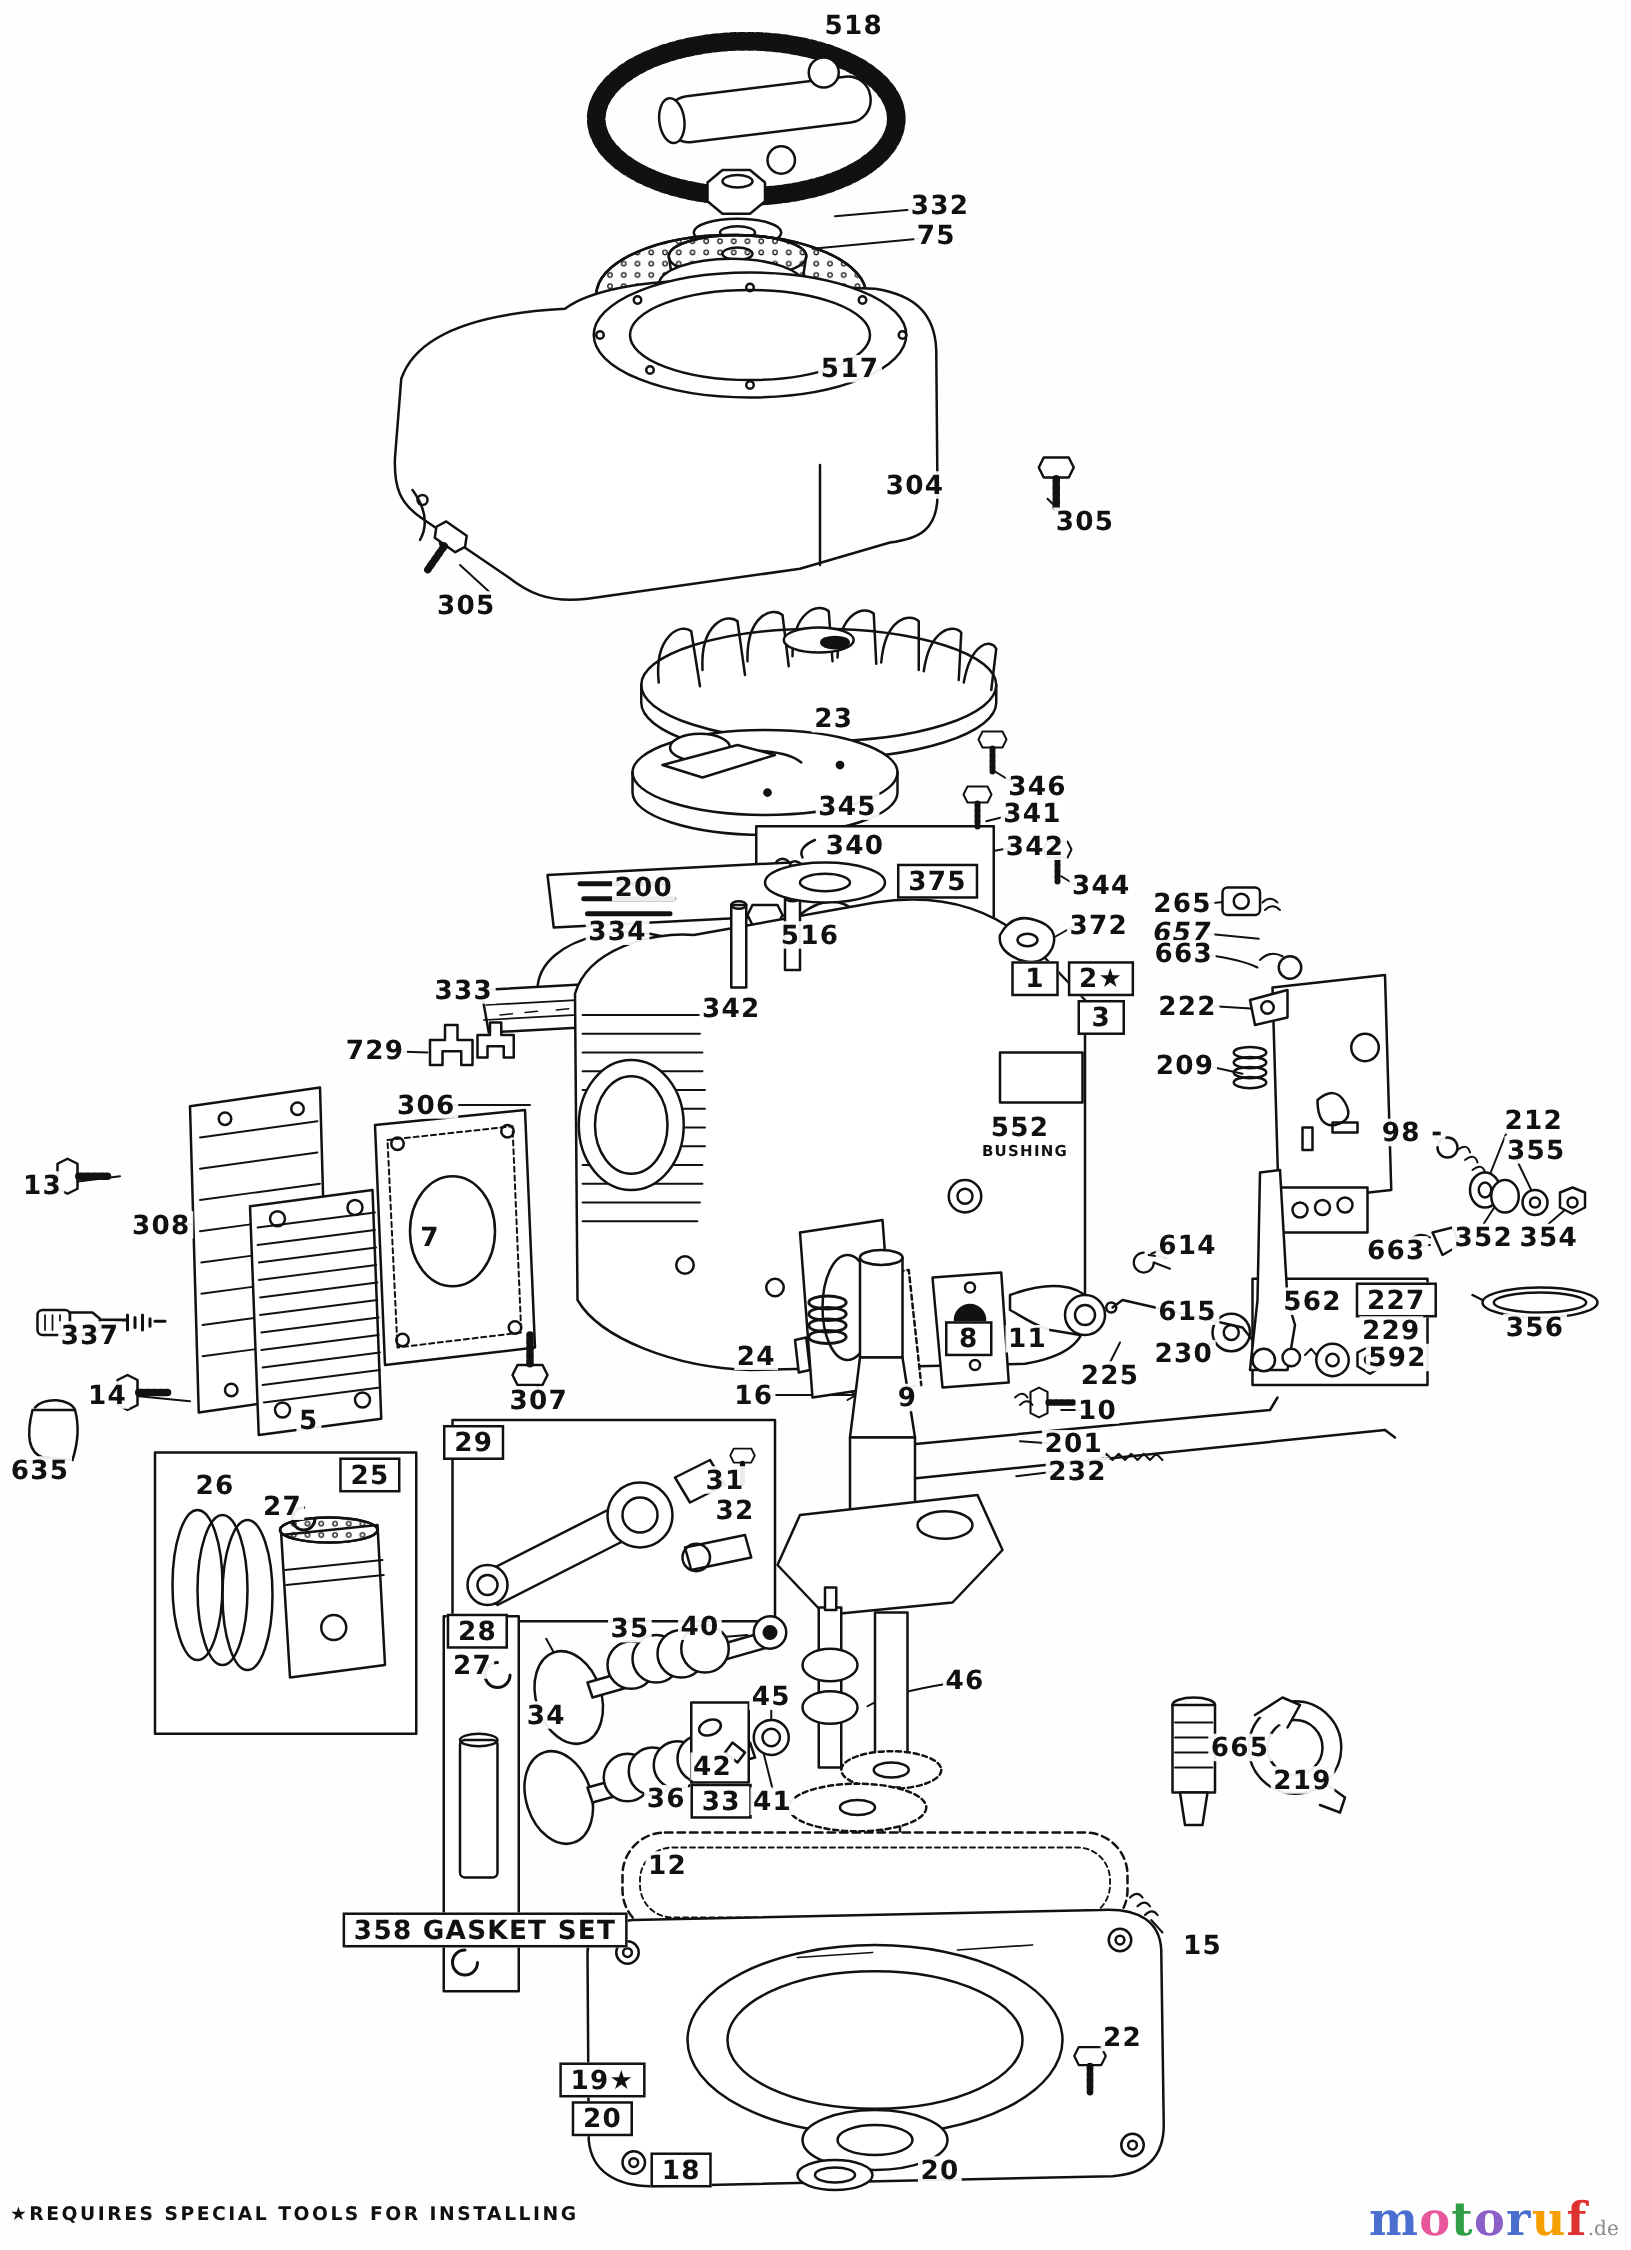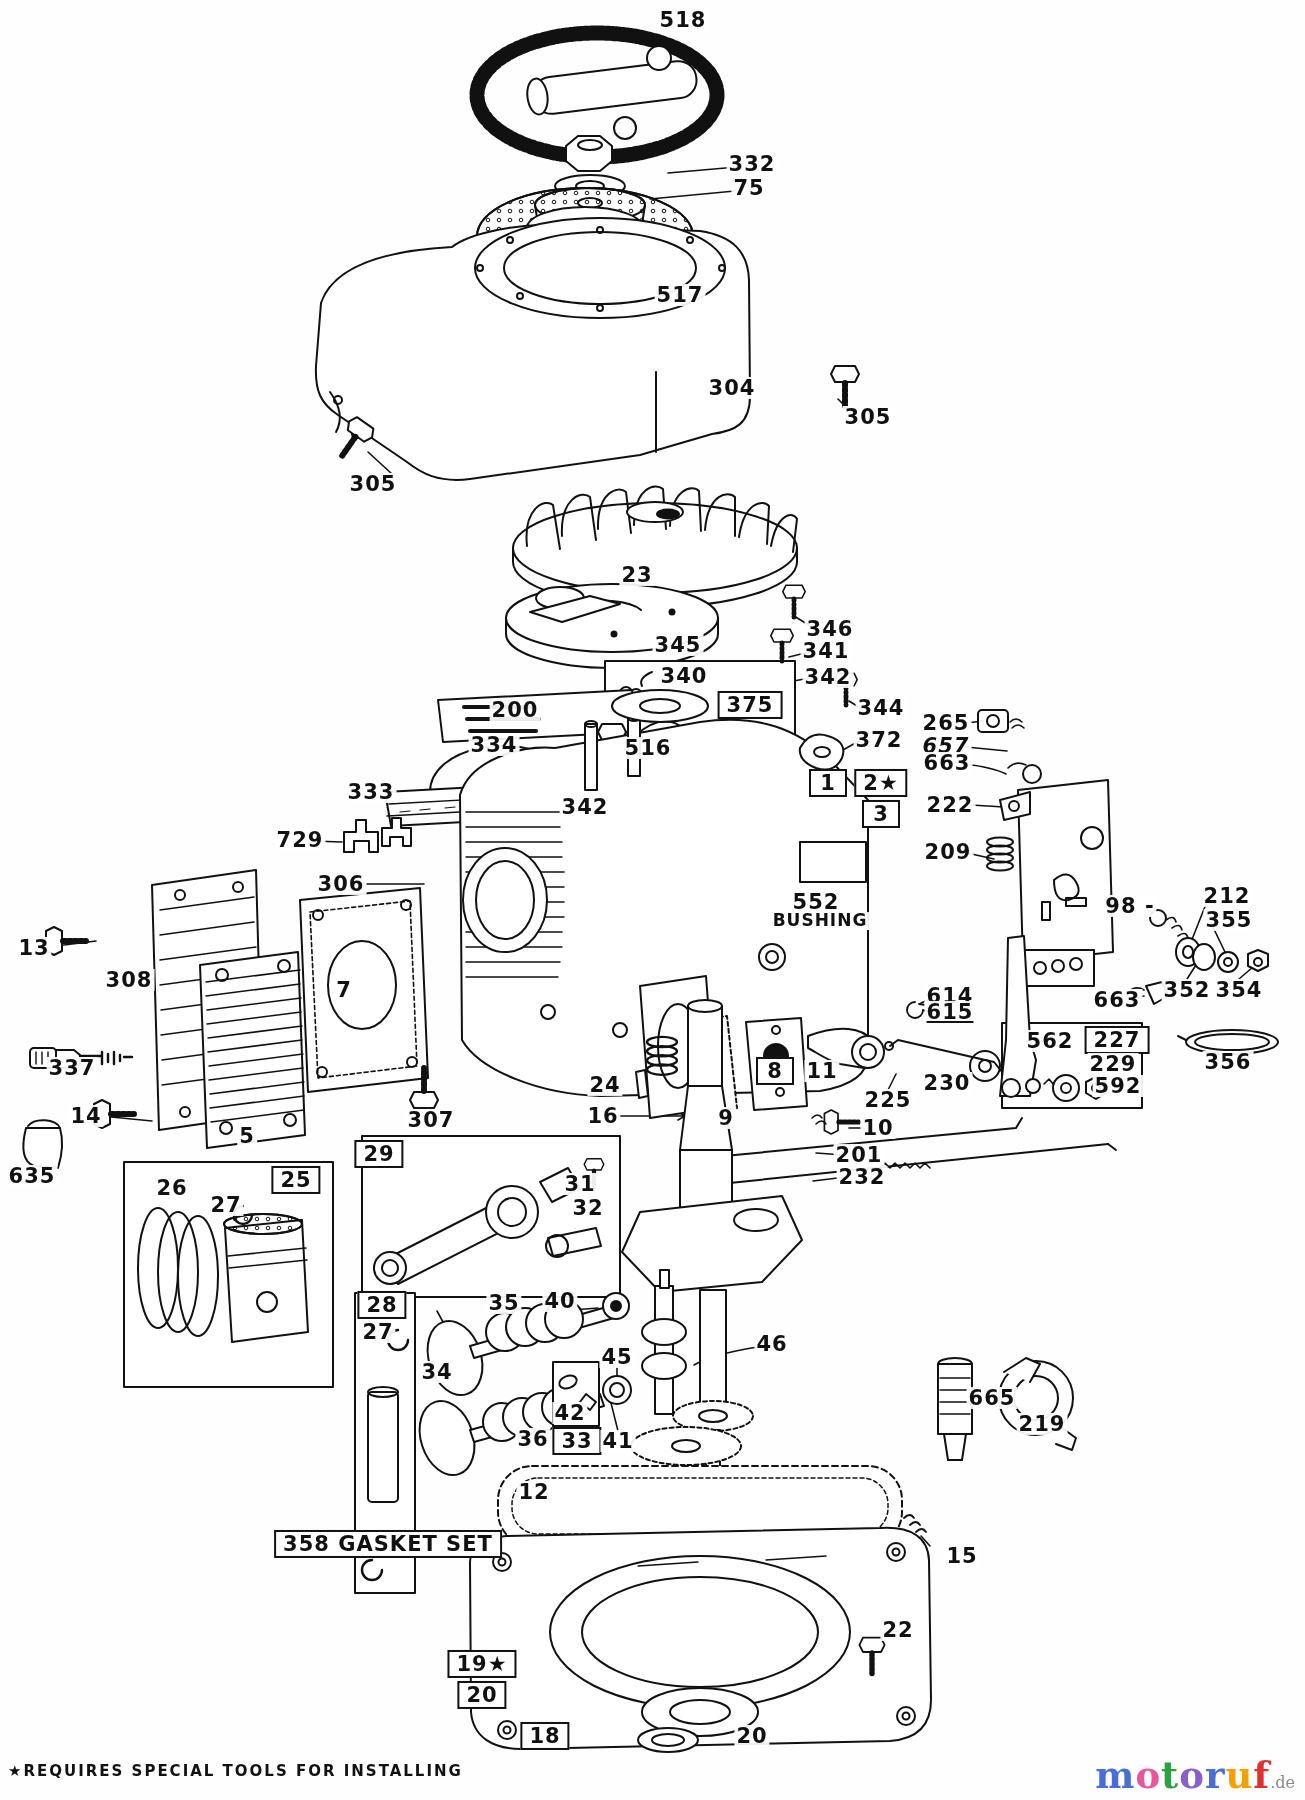--- a/index.html
+++ b/index.html
@@ -503,21 +503,21 @@
   </svg>
 
   <div class="label-layer">
       <div class="part-label" style="left: 683px; top: 20px;">518</div>
       <div class="part-label" style="left: 752px; top: 164px;">332</div>
       <div class="part-label" style="left: 749px; top: 188px;">75</div>
       <div class="part-label" style="left: 680px; top: 295px;">517</div>
       <div class="part-label" style="left: 732px; top: 388px;">304</div>
       <div class="part-label" style="left: 868px; top: 417px;">305</div>
       <div class="part-label" style="left: 373px; top: 484px;">305</div>
-      <div class="part-label" style="left: 637px; top: 575px;">23</div>
+      <div class="part-label" style="left: 667px; top: 575px;">23</div>
       <div class="part-label" style="left: 678px; top: 645px;">345</div>
       <div class="part-label" style="left: 684px; top: 676px;">340</div>
       <div class="part-label boxed" style="left: 750px; top: 705px;">375</div>
       <div class="part-label" style="left: 648px; top: 748px;">516</div>
       <div class="part-label" style="left: 515px; top: 710px;">200</div>
       <div class="part-label" style="left: 494px; top: 745px;">334</div>
       <div class="part-label" style="left: 371px; top: 792px;">333</div>
       <div class="part-label" style="left: 585px; top: 807px;">342</div>
       <div class="part-label" style="left: 300px; top: 840px;">729</div>
       <div class="part-label" style="left: 341px; top: 884px;">306</div>
@@ -528,42 +528,42 @@
       <div class="part-label" style="left: 879px; top: 740px;">372</div>
       <div class="part-label" style="left: 946px; top: 723px;">265</div>
       <div class="part-label" style="left: 946px; top: 746px; font-style: italic;">657</div>
       <div class="part-label" style="left: 947px; top: 763px;">663</div>
       <div class="part-label" style="left: 950px; top: 805px;">222</div>
       <div class="part-label" style="left: 948px; top: 852px;">209</div>
       <div class="part-label boxed" style="left: 828px; top: 783px;">1</div>
       <div class="part-label boxed" style="left: 881px; top: 783px;">2★</div>
       <div class="part-label boxed" style="left: 881px; top: 814px;">3</div>
       <div class="part-label" style="left: 816px; top: 902px;">552</div>
-      <div class="part-label" style="left: 820px; top: 921px; font-size: 17px;">BUSHING</div>
+      <div class="part-label" style="left: 820px; top: 921px; font-size: 12px;">BUSHING</div>
       <div class="part-label" style="left: 1130px; top: 906px; text-align: right;">98 -</div>
       <div class="part-label" style="left: 1227px; top: 896px;">212</div>
       <div class="part-label" style="left: 1229px; top: 920px;">355</div>
       <div class="part-label" style="left: 1187px; top: 990px;">352</div>
       <div class="part-label" style="left: 1239px; top: 990px;">354</div>
       <div class="part-label" style="left: 1117px; top: 1000px;">663</div>
       <div class="part-label" style="left: 34px; top: 948px;">13</div>
       <div class="part-label" style="left: 129px; top: 980px;">308</div>
       <div class="part-label" style="left: 344px; top: 990px;">7</div>
       <div class="part-label" style="left: 72px; top: 1068px;">337</div>
       <div class="part-label" style="left: 86px; top: 1116px;">14</div>
       <div class="part-label" style="left: 247px; top: 1136px;">5</div>
       <div class="part-label" style="left: 32px; top: 1176px;">635</div>
       <div class="part-label" style="left: 431px; top: 1120px;">307</div>
       <div class="part-label" style="left: 605px; top: 1085px;">24</div>
       <div class="part-label" style="left: 603px; top: 1116px;">16</div>
       <div class="part-label" style="left: 726px; top: 1118px;">9</div>
       <div class="part-label boxed" style="left: 775px; top: 1071px;">8</div>
       <div class="part-label" style="left: 822px; top: 1071px;">11</div>
       <div class="part-label" style="left: 950px; top: 996px;">614</div>
-      <div class="part-label" style="left: 950px; top: 1012px; text-decoration: underline;">615</div>
+      <div class="part-label" style="left: 950px; top: 1049px;">615</div>
       <div class="part-label" style="left: 1050px; top: 1041px;">562</div>
       <div class="part-label boxed" style="left: 1117px; top: 1040px;">227</div>
       <div class="part-label" style="left: 1113px; top: 1064px;">229</div>
       <div class="part-label" style="left: 1118px; top: 1086px;">592</div>
       <div class="part-label" style="left: 947px; top: 1083px;">230</div>
       <div class="part-label" style="left: 1228px; top: 1062px;">356</div>
       <div class="part-label" style="left: 888px; top: 1100px;">225</div>
       <div class="part-label" style="left: 878px; top: 1128px;">10</div>
       <div class="part-label" style="left: 859px; top: 1155px;">201</div>
       <div class="part-label" style="left: 862px; top: 1177px;">232</div>

